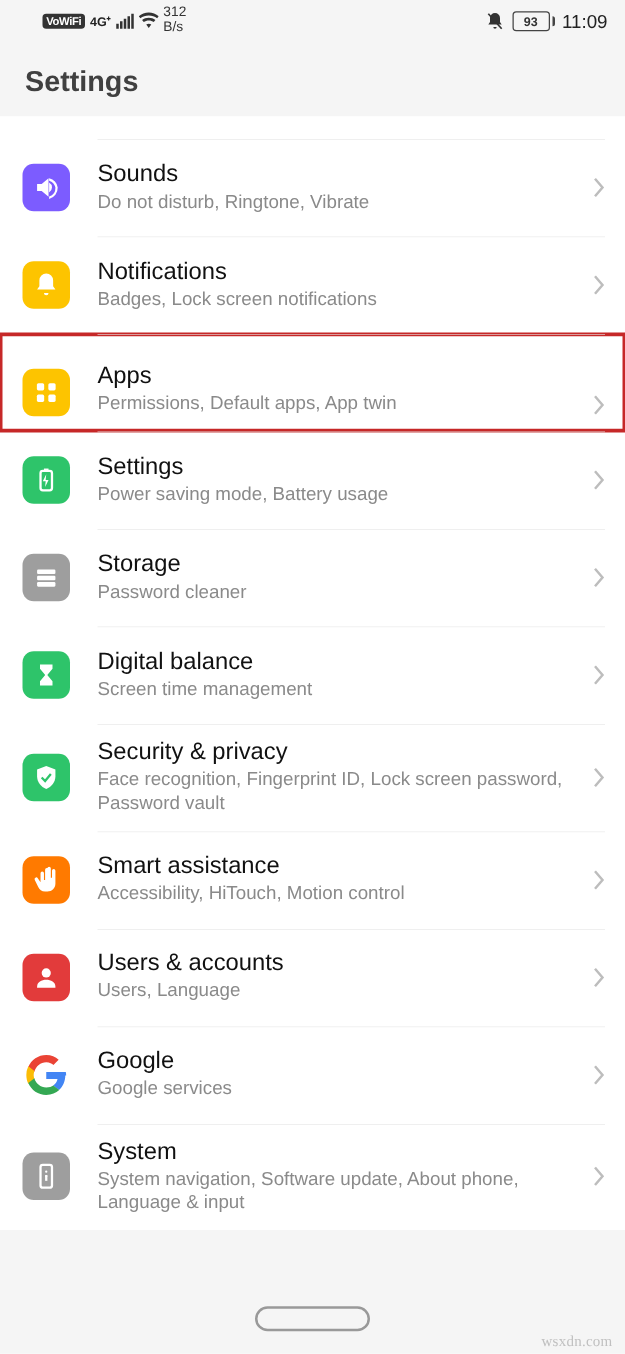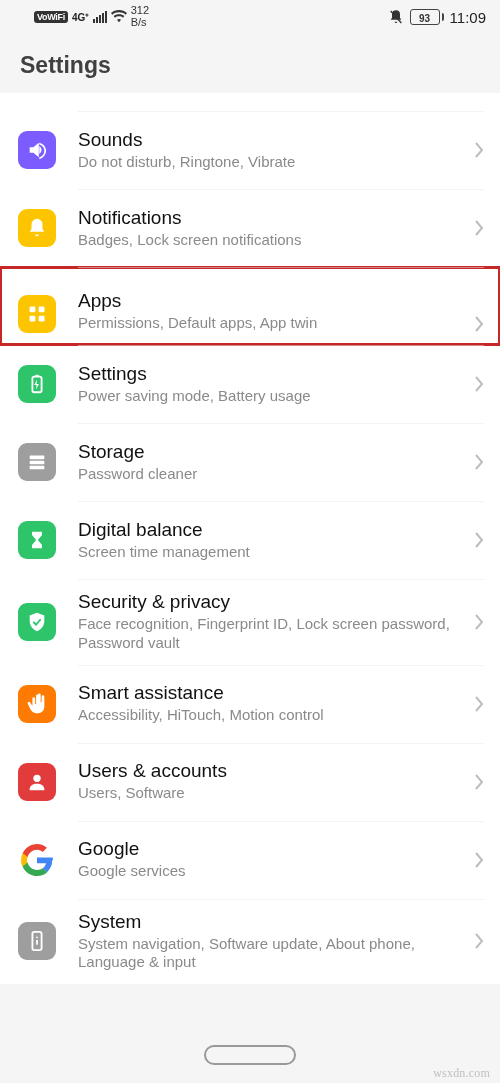--- a/index.html
+++ b/index.html
@@ -277,21 +277,21 @@
 
   <div class="row">
     <div class="icon-box" style="background: rgb(226, 59, 59);">
       <svg width="22" height="22" viewBox="0 0 24 24">
           <circle cx="12" cy="8" r="4" fill="#fff"></circle>
           <path fill="#fff" d="M4 20c0-4 4-6 8-6s8 2 8 6v1H4v-1z"></path>
         </svg>
     </div>
     <div class="text-col">
       <div class="row-title">Users &amp; accounts</div>
-      <div class="row-sub">Users, Software</div>
+      <div class="row-sub">Users, Language</div>
     </div>
     <svg class="chevron" viewBox="0 0 10 18">
         <path fill="none" stroke="currentColor" stroke-width="2" d="M2 2l6 7-6 7"></path>
       </svg>
   </div>
 
   <div class="row">
     <div class="icon-box" style="background:#fff">
       <svg class="google-icon" viewBox="0 0 48 48">
           <path fill="#EA4335" d="M24 9.5c3.9 0 6.6 1.7 8.1 3.1l5.9-5.8C34.4 3.4 29.7 1.5 24 1.5 14.9 1.5 7.1 7 3.7 15l6.9 5.4C12.3 14 17.6 9.5 24 9.5z"></path>

